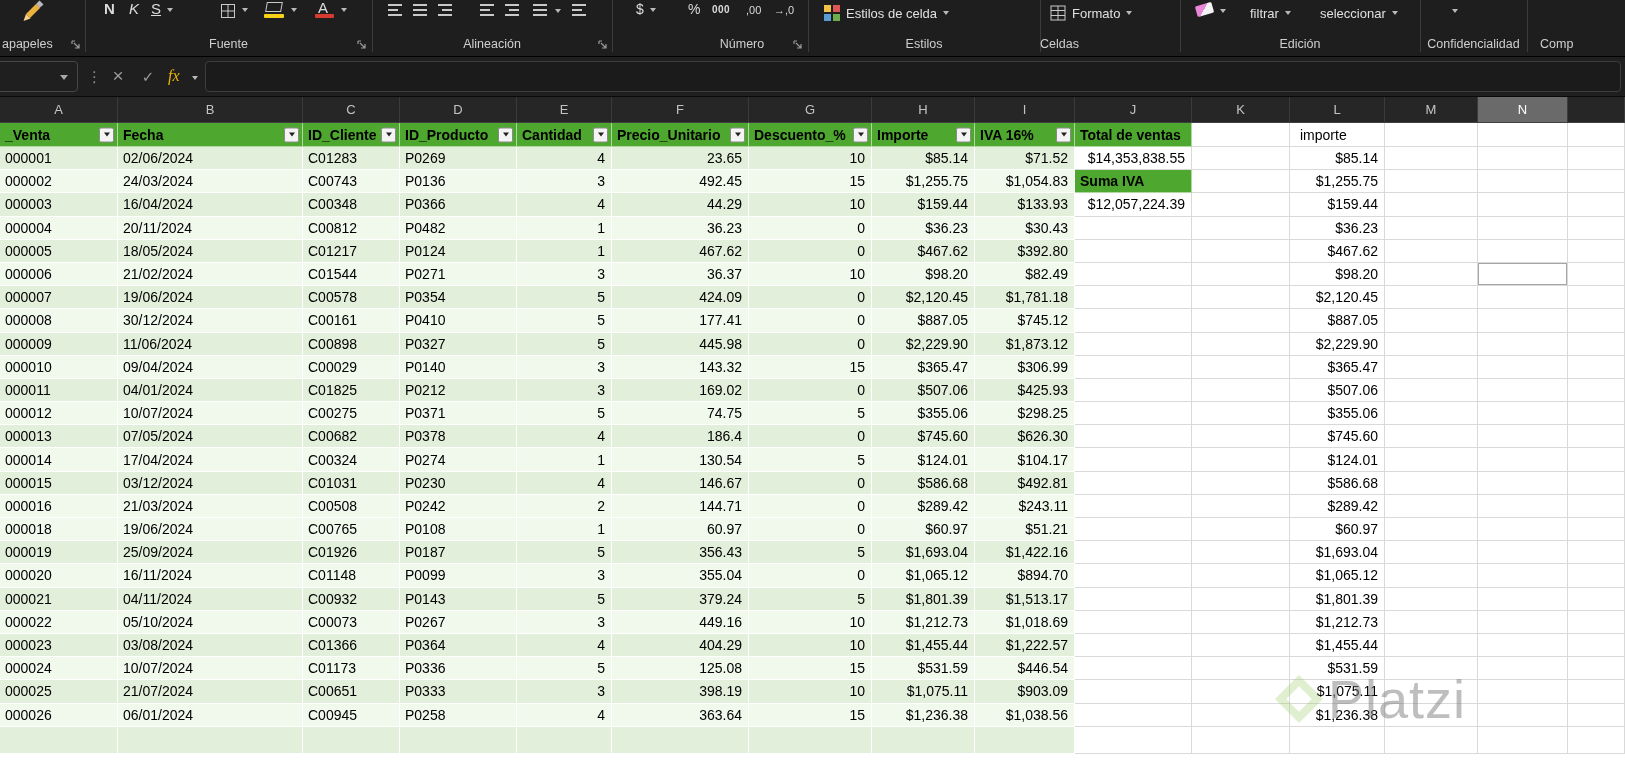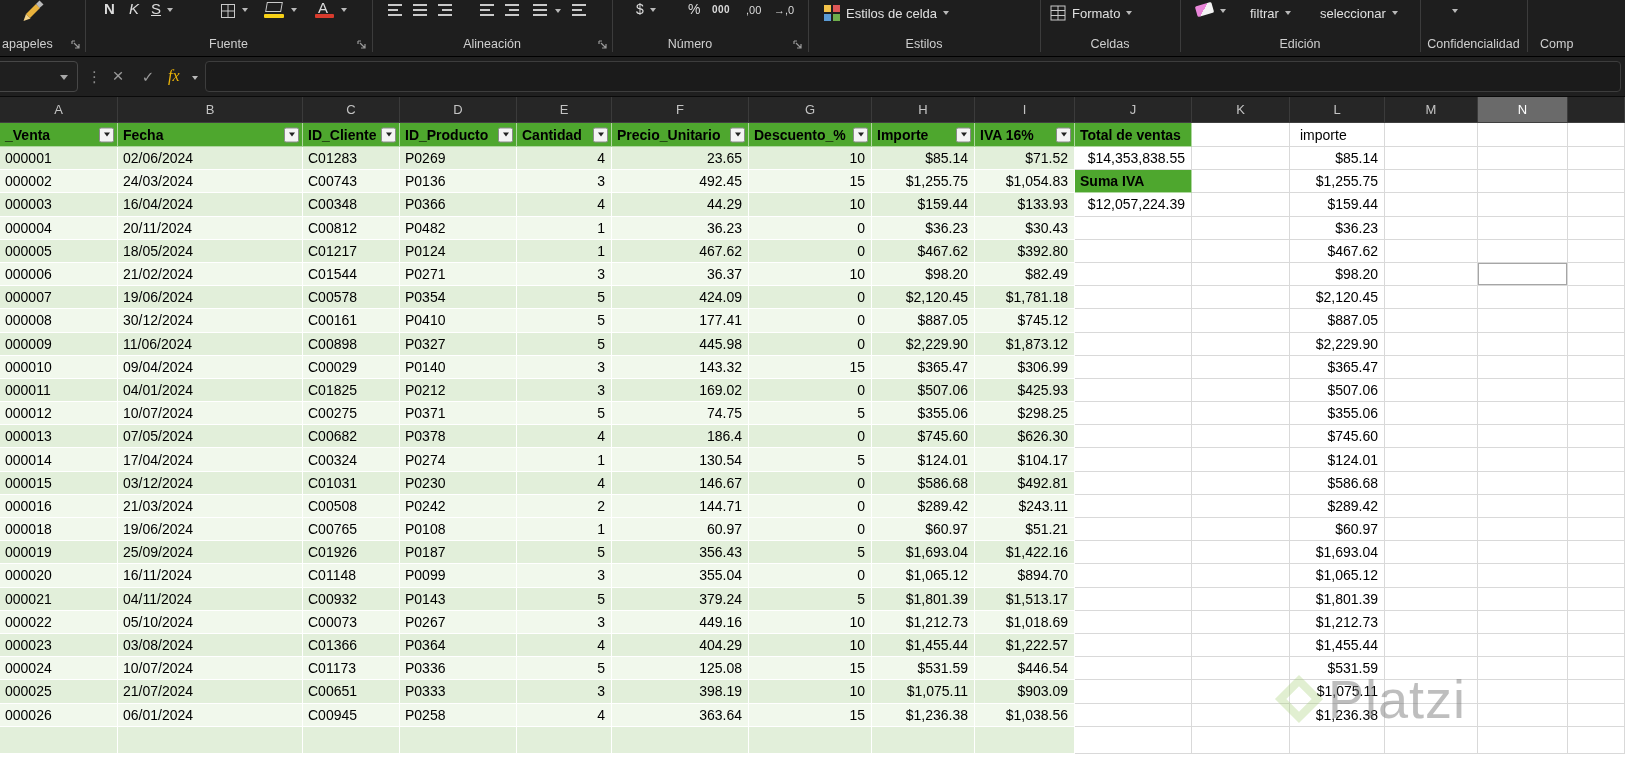--- a/index.html
+++ b/index.html
@@ -149,21 +149,21 @@
     <svg class="launcher" style="left:597px" width="11" height="11" viewBox="0 0 11 11">
         <path d="M2 2h3M2 2v3M4 4l5 5M9 5v4H5" stroke="#9a9a9a" stroke-width="1.2" fill="none"></path>
       </svg>
 
     <span class="ric" style="left:636px;top:2px">$</span>
     <span class="chev abs" style="left:650px;top:8px"></span>
     <span class="ric" style="left:688px;top:2px">%</span>
     <span class="ric" style="left:712px;top:5px;font-size:10px;font-weight:bold;letter-spacing:.5px">000</span>
     <span class="ric" style="left:746px;top:5px;font-size:11px">,00</span>
     <span class="ric" style="left:774px;top:5px;font-size:11px">→,0</span>
-    <div class="rlabel" style="left:592px;width:196px;text-align:center">Número</div>
+    <div class="rlabel" style="left:644px;width:196px;text-align:center">Número</div>
     <svg class="launcher" style="left:792px" width="11" height="11" viewBox="0 0 11 11">
         <path d="M2 2h3M2 2v3M4 4l5 5M9 5v4H5" stroke="#9a9a9a" stroke-width="1.2" fill="none"></path>
       </svg>
 
     <div class="rbtn" style="left:824px">
       <svg width="16" height="16" viewBox="0 0 16 16">
         <rect x="0" y="0" width="7" height="7" fill="#F2C249"></rect>
           <rect x="9" y="0" width="7" height="7" fill="#DD5757"></rect>
         <rect x="0" y="9" width="7" height="7" fill="#5B9BD5"></rect>
           <rect x="9" y="9" width="7" height="7" fill="#6FAE4C"></rect>
@@ -174,21 +174,21 @@
     <div class="rlabel" style="left:808px;width:232px;text-align:center">Estilos</div>
 
     <div class="rbtn" style="left:1050px">
       <svg width="16" height="16" viewBox="0 0 16 16">
         <rect x="1" y="1" width="14" height="14" stroke="#c9c9c9" fill="none"></rect>
         <path d="M1 5.5H15M1 10.5H15M8 1V15" stroke="#c9c9c9"></path>
       </svg>
       <span>Formato</span>
       <span class="chev"></span>
     </div>
-    <div class="rlabel" style="left:1040px;width:140px;text-align:center">Celdas</div>
+    <div class="rlabel" style="left:1040px;width:140px;">Celdas</div>
 
     <div class="abs" style="left:1196px;top:4px;width:17px;height:11px;background:linear-gradient(135deg,#e986d9 48%,#f3f3f3 48%);transform:rotate(-16deg);border-radius:1.5px"></div>
     <span class="chev abs" style="left:1220px;top:9px"></span>
     <div class="rbtn" style="left:1250px">
       <span>filtrar</span>
       <span class="chev"></span>
     </div>
     <div class="rbtn" style="left:1320px">
       <span>seleccionar</span>
       <span class="chev"></span>

